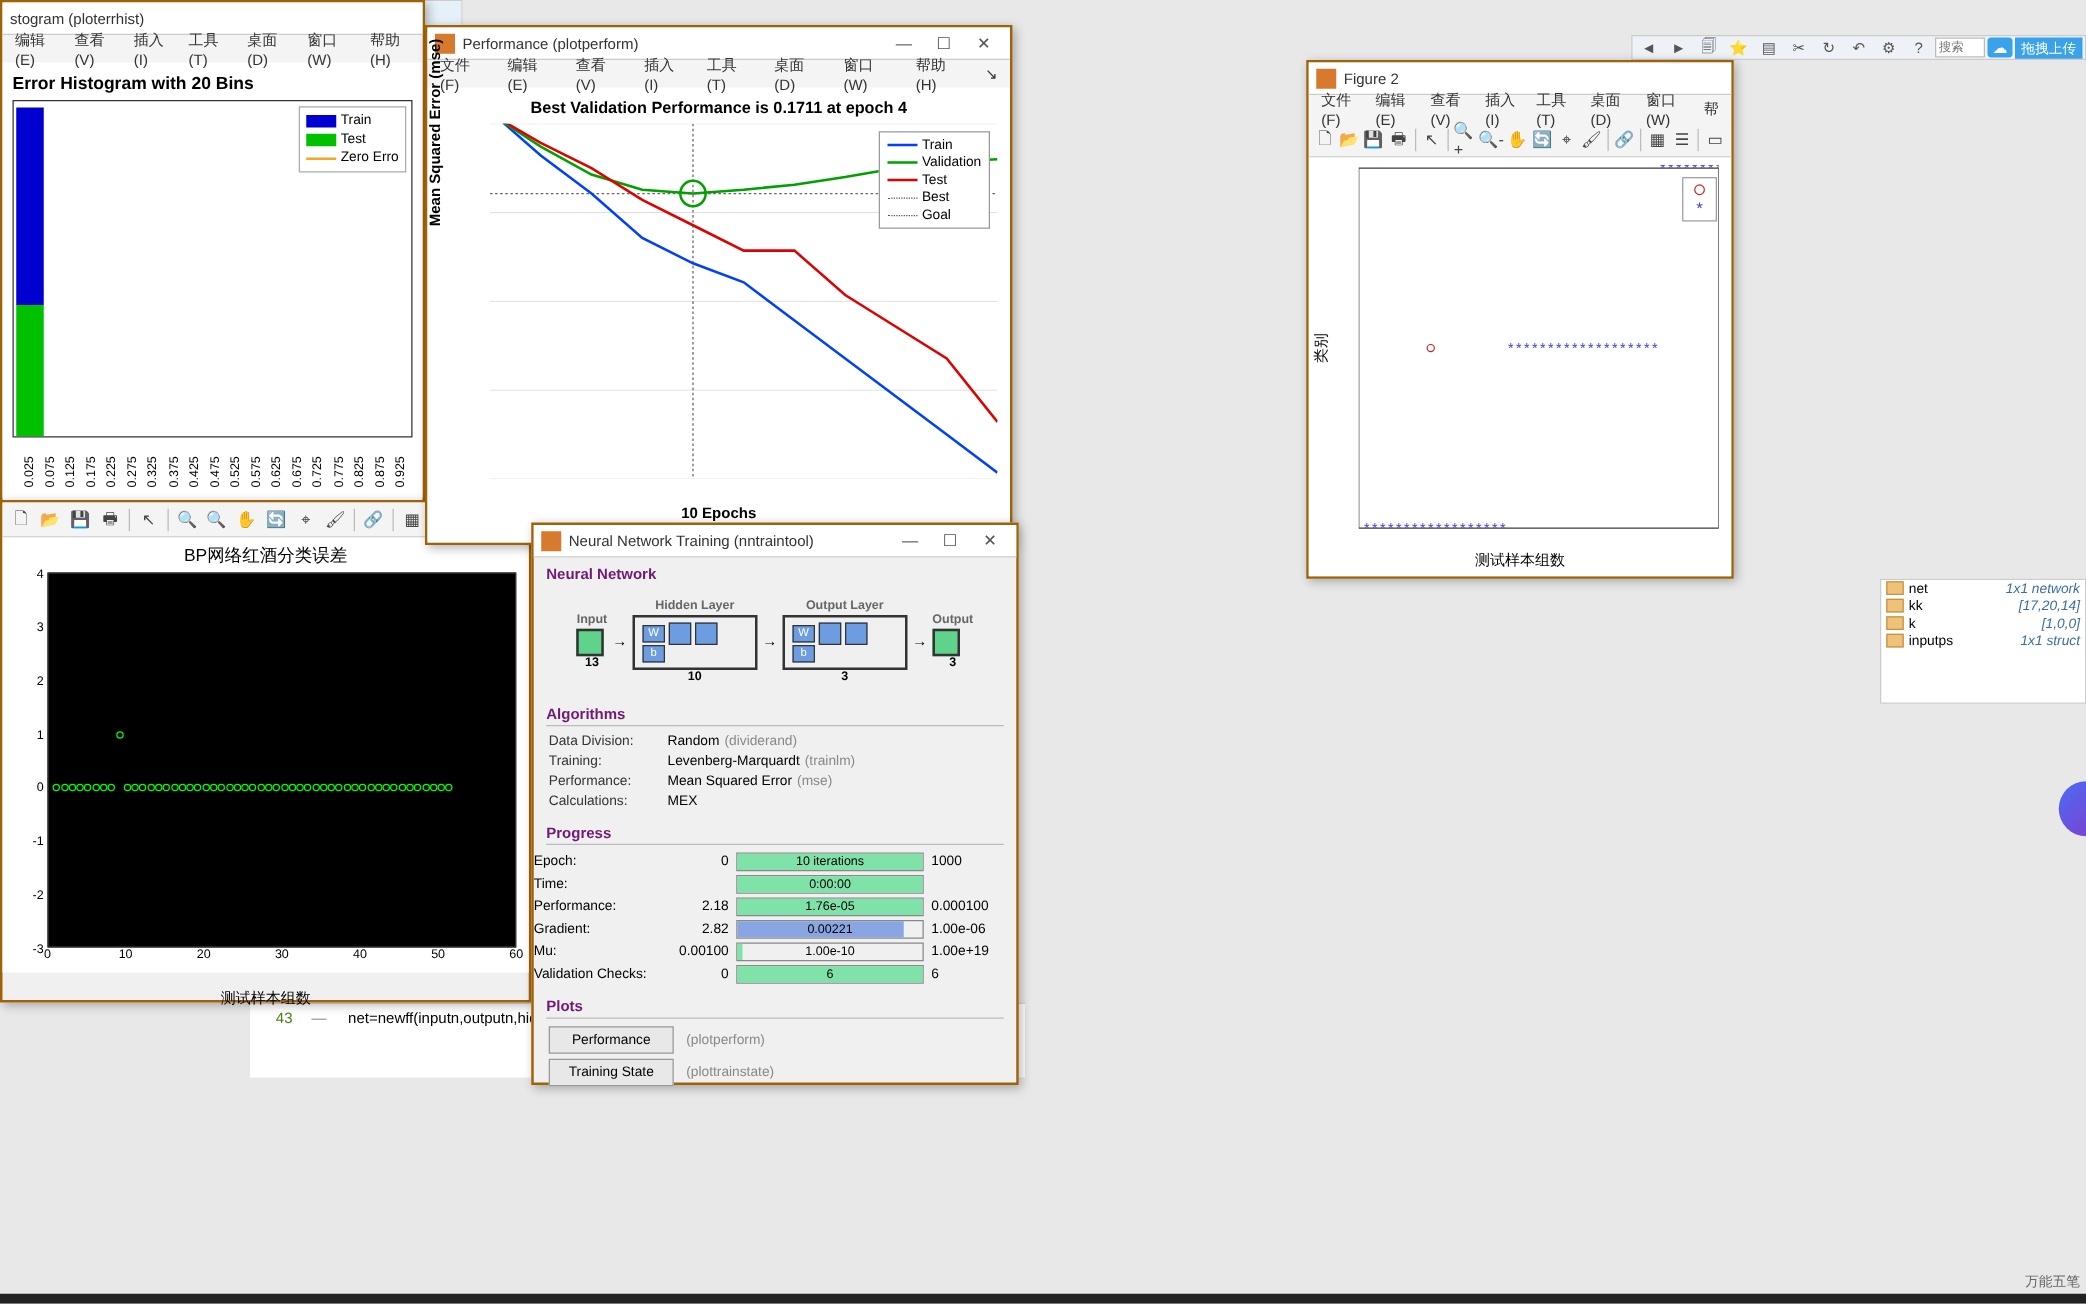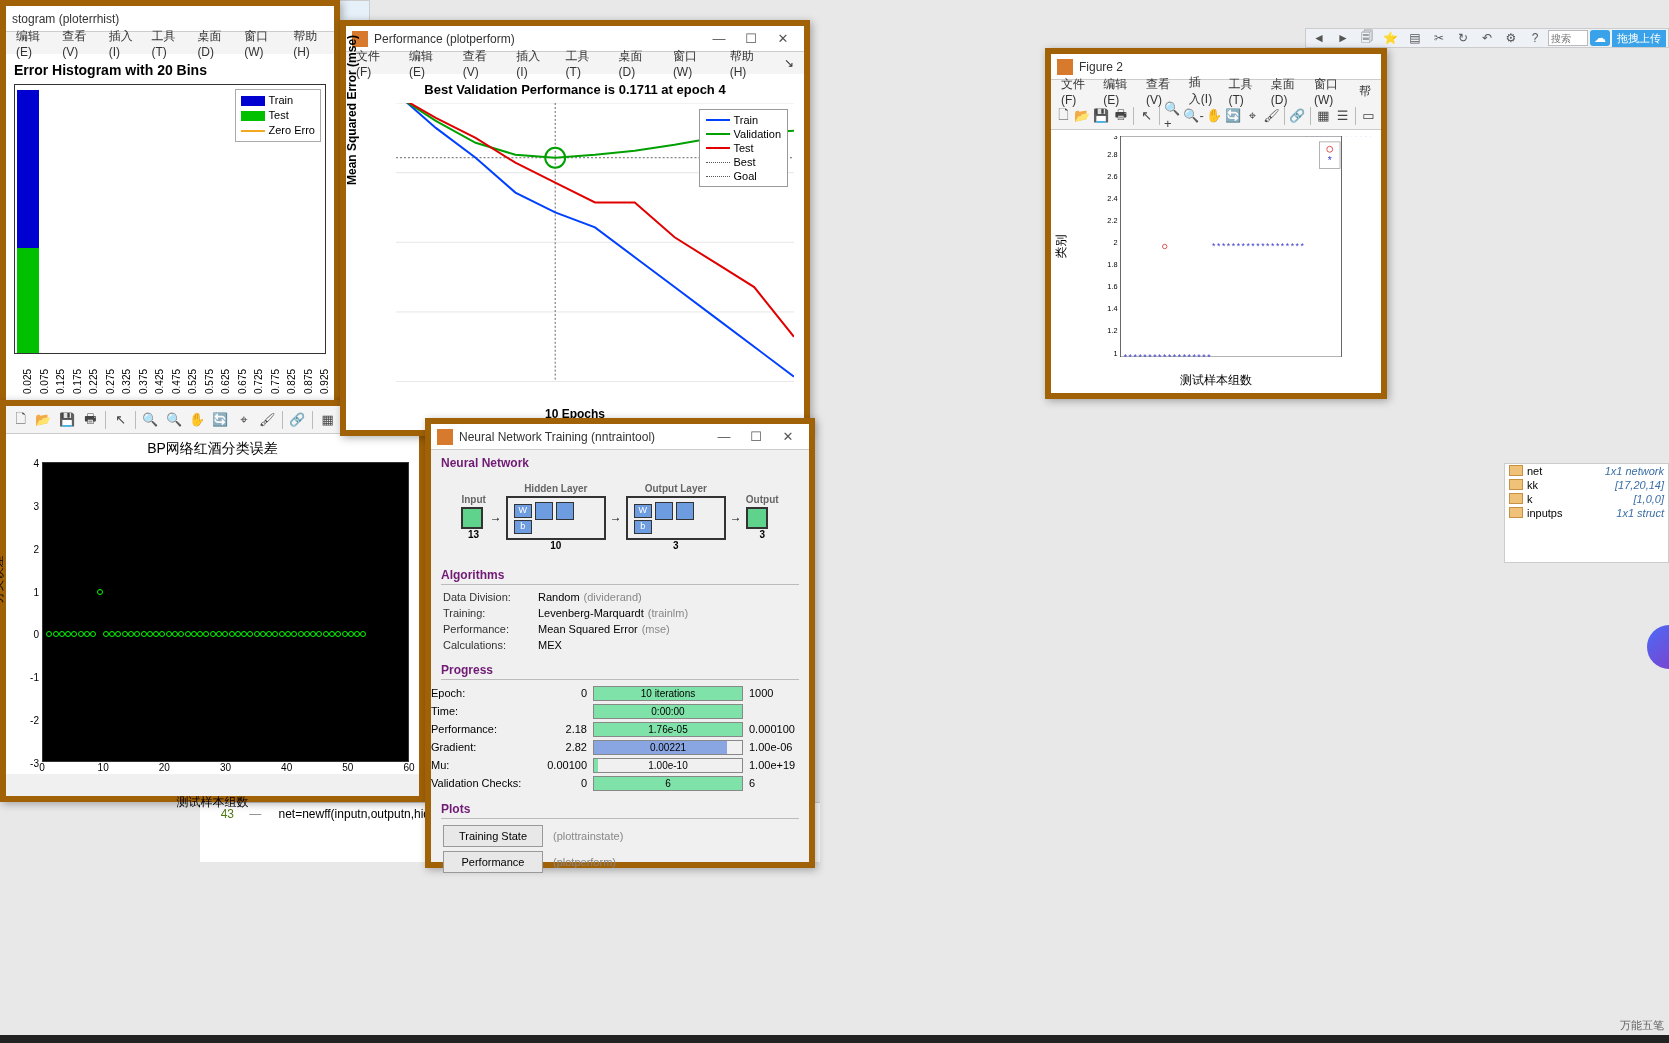--- a/index.html
+++ b/index.html
@@ -1,18 +1,18 @@
 <!DOCTYPE html>
 <html><head>
 <meta charset="utf-8">
 <style>
 * { margin: 0; padding: 0; box-sizing: border-box; font-family: "Microsoft YaHei", Arial, sans-serif; }
 body { background: #e8e8e8; width: 1669px; height: 1043px; position: relative; overflow: hidden; font-size: 12px; }
 
-.window { position: absolute; background: #f0f0f0; border: 6px solid #a16207; box-shadow: 2px 2px 8px rgba(0,0,0,0.3); }
+.window { position: absolute; background: #f0f0f0; border: 2px solid #a16207; box-shadow: 2px 2px 8px rgba(0,0,0,0.3); }
 .titlebar { background: #fff; height: 26px; display: flex; align-items: center; padding: 0 6px; border-bottom: 1px solid #ccc; }
 .titlebar .icon { width: 16px; height: 16px; background: #d77a2e; margin-right: 6px; }
 .titlebar .title { flex: 1; font-size: 12px; color: #333; }
 .titlebar .wbtns { display: flex; gap: 2px; }
 .titlebar .wbtn { width: 30px; height: 20px; display: flex; align-items: center; justify-content: center; font-size: 13px; color: #555; }
 .menubar { height: 22px; display: flex; align-items: center; padding: 0 4px; background: #f4f4f4; gap: 4px; }
 .menubar span { padding: 2px 6px; font-size: 12px; color: #333; }
 .toolbar { height: 28px; display: flex; align-items: center; padding: 0 4px; background: #f4f4f4; gap: 2px; border-bottom: 1px solid #ccc; }
 .toolbar .tbtn { width: 22px; height: 22px; display: flex; align-items: center; justify-content: center; font-size: 13px; color: #444; }
 .toolbar .sep { width: 1px; height: 18px; background: #bbb; margin: 0 2px; }
@@ -47,21 +47,21 @@
 .perf-xlabel { text-align: center; font-weight: bold; font-size: 12px; margin-top: 4px;}
 
 
 #w-cmd { left: 815px; top: 145px; width: 370px; height: 700px; background: #fff; border: 1px solid #ccc; overflow: hidden; z-index: 2;}
 #w-cmd .hdr { background: #e6f0f8; padding: 3px 6px; font-size: 12px; border-bottom: 1px solid #ccc;}
 #w-cmd .body { padding: 4px 6px; font-size: 12px; line-height: 15px; color: #222; overflow: hidden; }
 #w-cmd .body div { white-space: nowrap; }
 .accuracy-line { text-align: center; }
 
 
-#w-fig2 { left: 1045px; top: 48px; width: 342px; height: 351px; z-index: 3; }
+#w-fig2 { left: 1045px; top: 48px; width: 342px; height: 415px; z-index: 3; }
 #w-fig2 .chart-area { background: #fff; height: calc(100% - 76px); padding: 6px 10px; }
 .fig2-plot { position: relative; height: 100%; }
 .fig2-ylabel { position: absolute; left: 0; top: 50%; transform: rotate(-90deg) translateX(50%); transform-origin: left; font-size: 12px; }
 .fig2-xlabel { position: absolute; bottom: -2px; left: 50%; transform: translateX(-50%); font-size: 12px; }
 
 
 #w-bp { left: 0; top: 400px; width: 425px; height: 402px; z-index: 3; }
 #w-bp .chart-area { background: #fff; height: calc(100% - 50px); padding: 6px 10px; }
 .bp-title { text-align: center; font-size: 14px; margin-bottom: 4px; }
 .bp-plot { position: relative; height: 300px; background: #000; border: 1px solid #333; }
@@ -702,26 +702,26 @@
         <span class="lbl">Validation Checks:</span>
   <span class="start">0</span>
   <span class="pbar"><span class="fill" style="width:100%;background:#7fe3a9"></span><span class="txt">6</span></span>
   <span class="end">6</span>
       </div>
     </div>
   <div class="section-hdr">Plots</div>
   <div class="section-hdr-line"></div>
   <div class="plots-btns" id="plots-btns">
       <div class="row">
+        <button>Performance</button>
+        <span class="fn">(plotperform)</span>
+      </div>
+      <div class="row">
         <button>Training State</button>
         <span class="fn">(plottrainstate)</span>
-      </div>
-      <div class="row">
-        <button>Performance</button>
-        <span class="fn">(plotperform)</span>
       </div>
     </div>
 </div>
 
 <div id="w-workspace">
     <div class="row">
       <span class="ic"></span>
       <span class="nm">net</span>
       <span class="val">1x1 network</span>
     </div>

